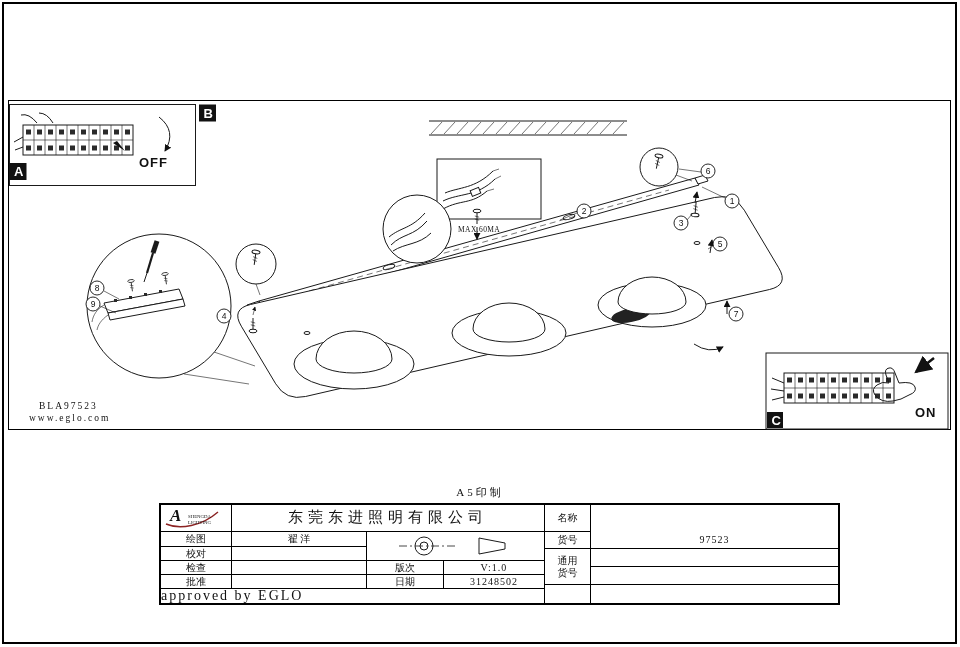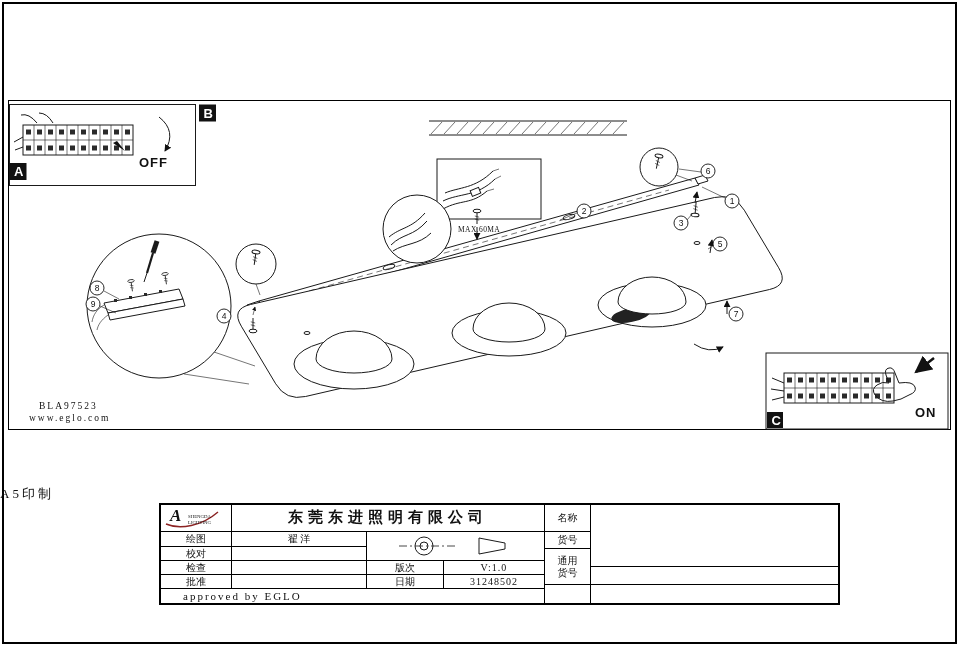--- a/index.html
+++ b/index.html
@@ -12,31 +12,31 @@
   svg .thin{stroke:#1a1a1a;fill:none;stroke-width:.6}
   svg .fw{fill:#fff;stroke:#1a1a1a;stroke-width:1}
   svg .blk{fill:#111;stroke:none}
   svg text{font-family:"Liberation Serif",serif;fill:#111}
   svg .inset-label{font-family:"Liberation Sans",sans-serif;font-weight:bold;font-size:13px;fill:#fff}
   svg .onoff{font-family:"Liberation Sans",sans-serif;font-weight:bold;font-size:13px;letter-spacing:1px}
   svg .balloon circle{fill:#fff;stroke:#111;stroke-width:.9}
   svg .balloon text{font-size:8.5px;text-anchor:middle;font-family:"Liberation Sans",sans-serif}
   svg .note{font-size:7.5px;letter-spacing:.4px}
   svg .foot{font-size:9.5px;letter-spacing:2px}
-  .print-note{position:absolute;left:0;top:485px;width:100%;font-size:13px;letter-spacing:3px}
+  .print-note{position:absolute;left:0;top:485px;width:100%;text-align:center;font-size:11px;letter-spacing:3px}
   .titleblock{position:absolute;left:159px;top:503px;display:flex;border:2px solid #000;background:#fff}
   .tb-left{display:grid;grid-template-columns:71px 135px 77px 100px;grid-template-rows:27px 15px 14px 14px 14px 14px;border-right:1px solid #000}
   .tb-right{display:grid;grid-template-columns:46px 247px;grid-template-rows:27px 17px 18px 18px 18px}
   .cell{border-right:1px solid #000;border-bottom:1px solid #000;display:flex;align-items:center;justify-content:center;
     font-size:10px;overflow:hidden;line-height:1.15;text-align:center}
   .cell.nr{border-right:none}
   .cell.nb{border-bottom:none}
-  .company{font-weight:bold;font-size:15px;letter-spacing:5px}
+  .company{font-weight:normal;font-size:15px;letter-spacing:5px}
   .val{letter-spacing:1px}
-  .approved{justify-content:flex-start;padding-left:22px;letter-spacing:2px;font-size:11px}
+  .approved{justify-content:flex-start;letter-spacing:2px;font-size:14px}
   .two-line{flex-direction:column;justify-content:center}
 </style>
 </head>
 <body>
 
 <div class="outer-frame"></div>
 
 <div class="diagram-box">
 <svg width="943" height="330" viewBox="0 0 943 330">
   <defs>
@@ -281,20 +281,21 @@
     <div class="cell" style="grid-column:2;grid-row:5"></div>
     <div class="cell" style="grid-column:3;grid-row:5">日期</div>
     <div class="cell nr val" style="grid-column:4;grid-row:5">31248502</div>
 
     <div class="cell nr nb approved" style="grid-column:1/5;grid-row:6">approved by EGLO</div>
   </div>
 
   <div class="tb-right">
     <div class="cell" style="grid-column:1;grid-row:1">名称</div>
     <div class="cell" style="grid-column:1;grid-row:2">货号</div>
+    <div class="cell nr val" style="grid-column:2;grid-row:2">97523</div>
     <div class="cell two-line" style="grid-column:1;grid-row:3/5">
       <span>通用</span>
       <span>货号</span>
     </div>
     <div class="cell nr" style="grid-column:2;grid-row:3"></div>
     <div class="cell nr" style="grid-column:2;grid-row:4"></div>
     <div class="cell nb" style="grid-column:1;grid-row:5"></div>
     <div class="cell nr nb" style="grid-column:2;grid-row:5"></div>
   </div>
 </div>

